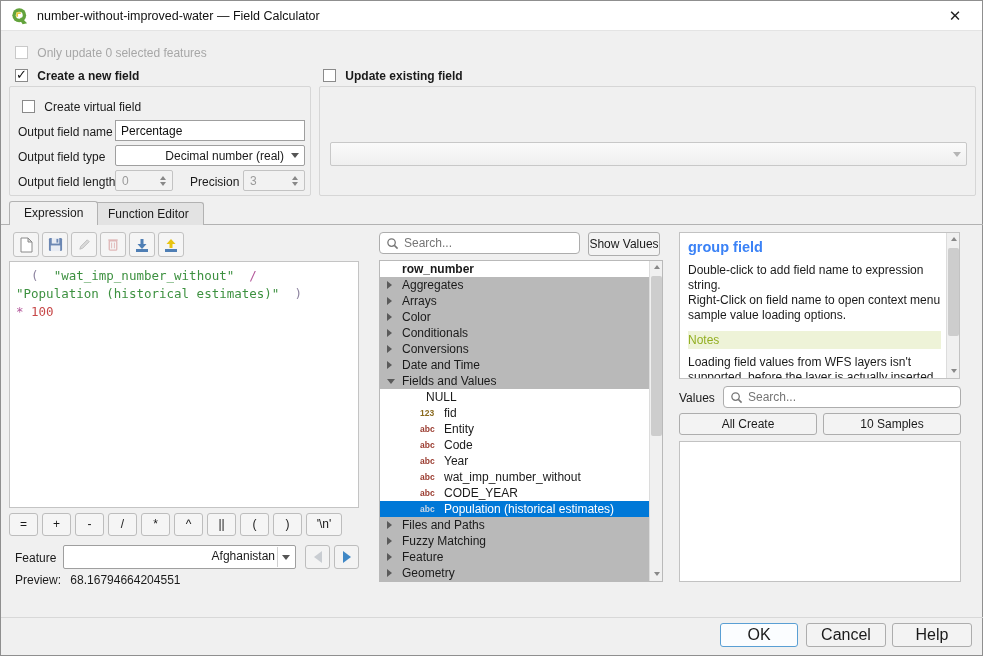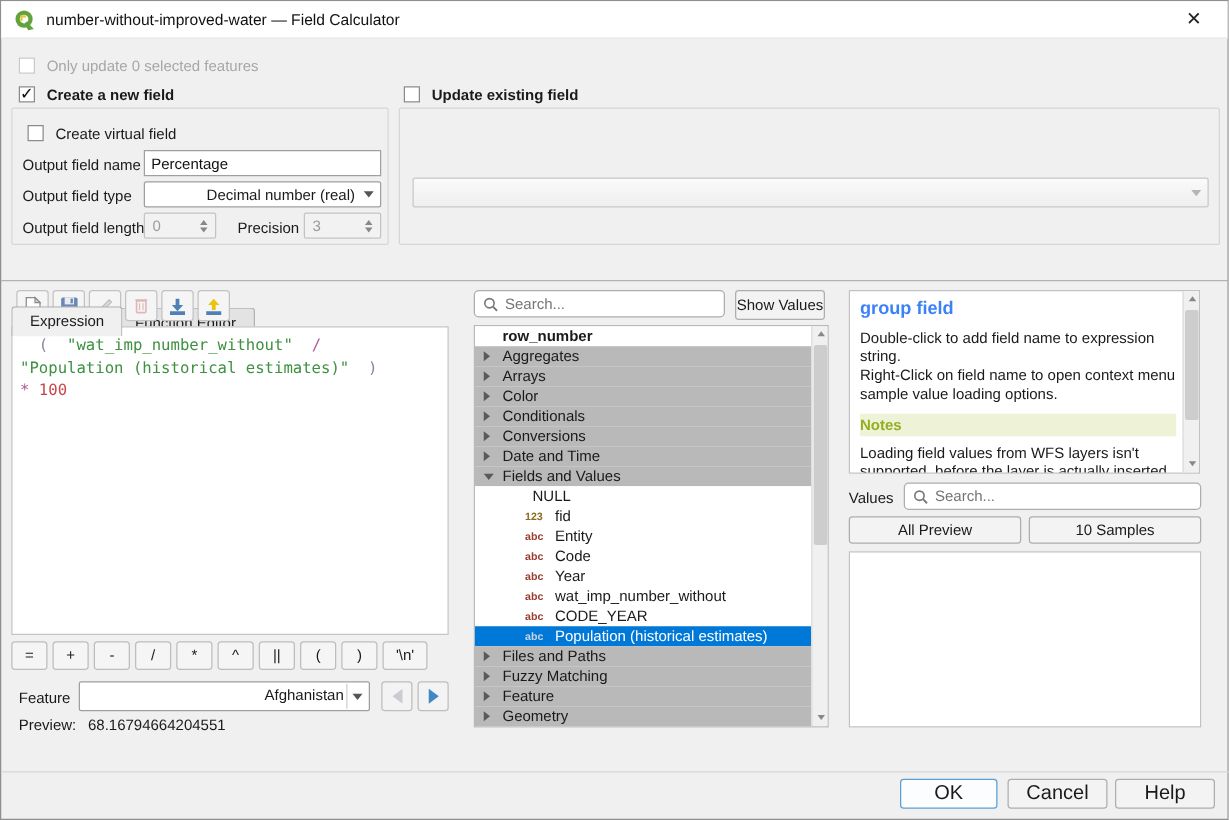--- a/index.html
+++ b/index.html
@@ -27,21 +27,21 @@
   .combo { position:absolute; background:#fff; border:1px solid #9f9f9f; border-radius:2px; font-size:12px; padding:3px 20px 3px 6px;text-align:right; }
   .combo .arr, .spin .arrs { position:absolute; right:1px; top:1px; bottom:1px; width:17px; display:flex; flex-direction:column; align-items:center; justify-content:center; }
   .tri-dn { width:0; height:0; border-left:4px solid transparent; border-right:4px solid transparent; border-top:5px solid #555; }
   .tri-sm-up { width:0; height:0; border-left:3px solid transparent; border-right:3px solid transparent; border-bottom:4px solid #888; margin-bottom:2px;}
   .tri-sm-dn { width:0; height:0; border-left:3px solid transparent; border-right:3px solid transparent; border-top:4px solid #888; }
   .spin { position:absolute; background:#f2f2f2; border:1px solid #c3c3c3; border-radius:2px; color:#9a9a9a; padding:3px 20px 3px 6px; }
   .combo.disabled { background:linear-gradient(#fafafa,#efefef); border-color:#c8c8c8; }
 
   
   .tabbar { position:absolute; left:0; top:200px; width:983px; height:24px; border-bottom:1px solid #b2b2b2; }
-  .tab { position:absolute; top:1px; height:23px; border:1px solid #b2b2b2; border-bottom:none; border-radius:3px 3px 0 0; background:#e3e3e3; text-align:center; line-height:22px; padding:0 14px;margin-top:44px; }
+  .tab { position:absolute; top:1px; height:23px; border:1px solid #b2b2b2; border-bottom:none; border-radius:3px 3px 0 0; background:#e3e3e3; text-align:center; line-height:22px; padding:0 14px; }
   .tab.active { background:#f0f0f0; height:24px; top:0; font-size:12px; z-index:2; }
 
   
   .toolbtn { position:absolute; width:26px; height:25px; border:1px solid #c2c2c2; border-radius:3px; background:#f5f5f5; display:flex; align-items:center; justify-content:center; }
 
   
   .expr { position:absolute; left:8px; top:260px; width:350px; height:247px; background:#fff; border:1px solid #c4c4c4; font-family:"DejaVu Sans Mono","Liberation Mono",monospace; font-size:12.5px; line-height:18px; padding:5px 6px; white-space:pre-wrap; word-break:break-word; }
   .tok-field { color:#3d9140; } .tok-paren { color:#8d84a0; } .tok-op { color:#b3589a; } .tok-num { color:#c74848; } .tok-plain { color:#333; }
 
   .opbtn { height:23px; border:1px solid #bdbdbd; border-radius:3px; background:#f5f5f5; font-size:12px; text-align:center; line-height:21px; }
@@ -71,21 +71,21 @@
   
   .sbar { position:absolute; width:13px; background:#f0f0f0; border-left:1px solid #dcdcdc; }
   .sb-btn { position:absolute; left:0; width:13px; height:14px; display:flex; align-items:center; justify-content:center; }
   .sb-thumb { position:absolute; left:1px; width:11px; background:#cdcdcd; border-radius:2px; }
 
   
   .helppanel { position:absolute; left:678px; top:231px; width:281px; height:147px; background:#fff; border:1px solid #c2c2c2; overflow:hidden; }
   .help-inner { position:absolute; left:8px; top:6px; right:18px; }
   .help-title { color:#3b82f6; font-weight:bold; font-size:14.5px; margin-bottom:8px; }
   .help-body { font-size:12px; line-height:15px; color:#1a1a1a; }
-  .notes-band { background:#eef3d8; color:#93af22; font-weight:bold; font-size:12px; padding:2px 0 2px 0; margin:8px 0 6px 0; }
+  .notes-band { background:#eef3d8; color:#93af22; font-weight:normal; font-size:12px; padding:2px 0 2px 0; margin:8px 0 6px 0; }
 
   .emptylist { position:absolute; left:678px; top:440px; width:282px; height:141px; background:#fff; border:1px solid #c2c2c2; }
 
   
   .sep { position:absolute; left:0; top:616px; width:983px; height:1px; background:#d8d8d8; }
   .fbtn { position:absolute; top:622px; height:24px; border:1px solid #adadad; border-radius:3px; background:#f3f3f3; font-size:16px; text-align:center; line-height:22px; }
   .fbtn.default { border:1px solid #5a9fd4; background:#fbfdff; }
 
   .navbtn { position:absolute; top:544px; width:25px; height:24px; border:1px solid #bdbdbd; border-radius:3px; background:#f3f3f3; display:flex; align-items:center; justify-content:center; }
   .tri-l { width:0; height:0; border-top:6px solid transparent; border-bottom:6px solid transparent; border-right:8px solid #c9cdd2; }
@@ -317,21 +317,21 @@
   <span class="field-label" style="left:678px;top:390px;">Values</span>
   <div class="searchbox" style="left:722px;top:385px;width:238px;">
     <span class="mag">
       <svg width="13" height="13" viewBox="0 0 14 14">
           <circle cx="6" cy="6" r="4" fill="none" stroke="#777" stroke-width="1.4"></circle>
           <line x1="9" y1="9" x2="12.5" y2="12.5" stroke="#777" stroke-width="1.6"></line>
         </svg>
     </span>
     <input placeholder="Search..." style="">
   </div>
-  <div class="btn" style="left:678px;top:412px;width:138px;height:22px;line-height:20px;">All Preview</div>
+  <div class="btn" style="left:678px;top:412px;width:138px;height:22px;line-height:20px;">All Create</div>
   <div class="btn" style="left:822px;top:412px;width:138px;height:22px;line-height:20px;">10 Samples</div>
   <div class="emptylist"></div>
 
   <div class="sep"></div>
   <div class="fbtn default" style="left:719px;width:78px;">OK</div>
   <div class="fbtn" style="left:805px;width:80px;">Cancel</div>
   <div class="fbtn" style="left:891px;width:80px;">Help</div>
 
 </div>
 

